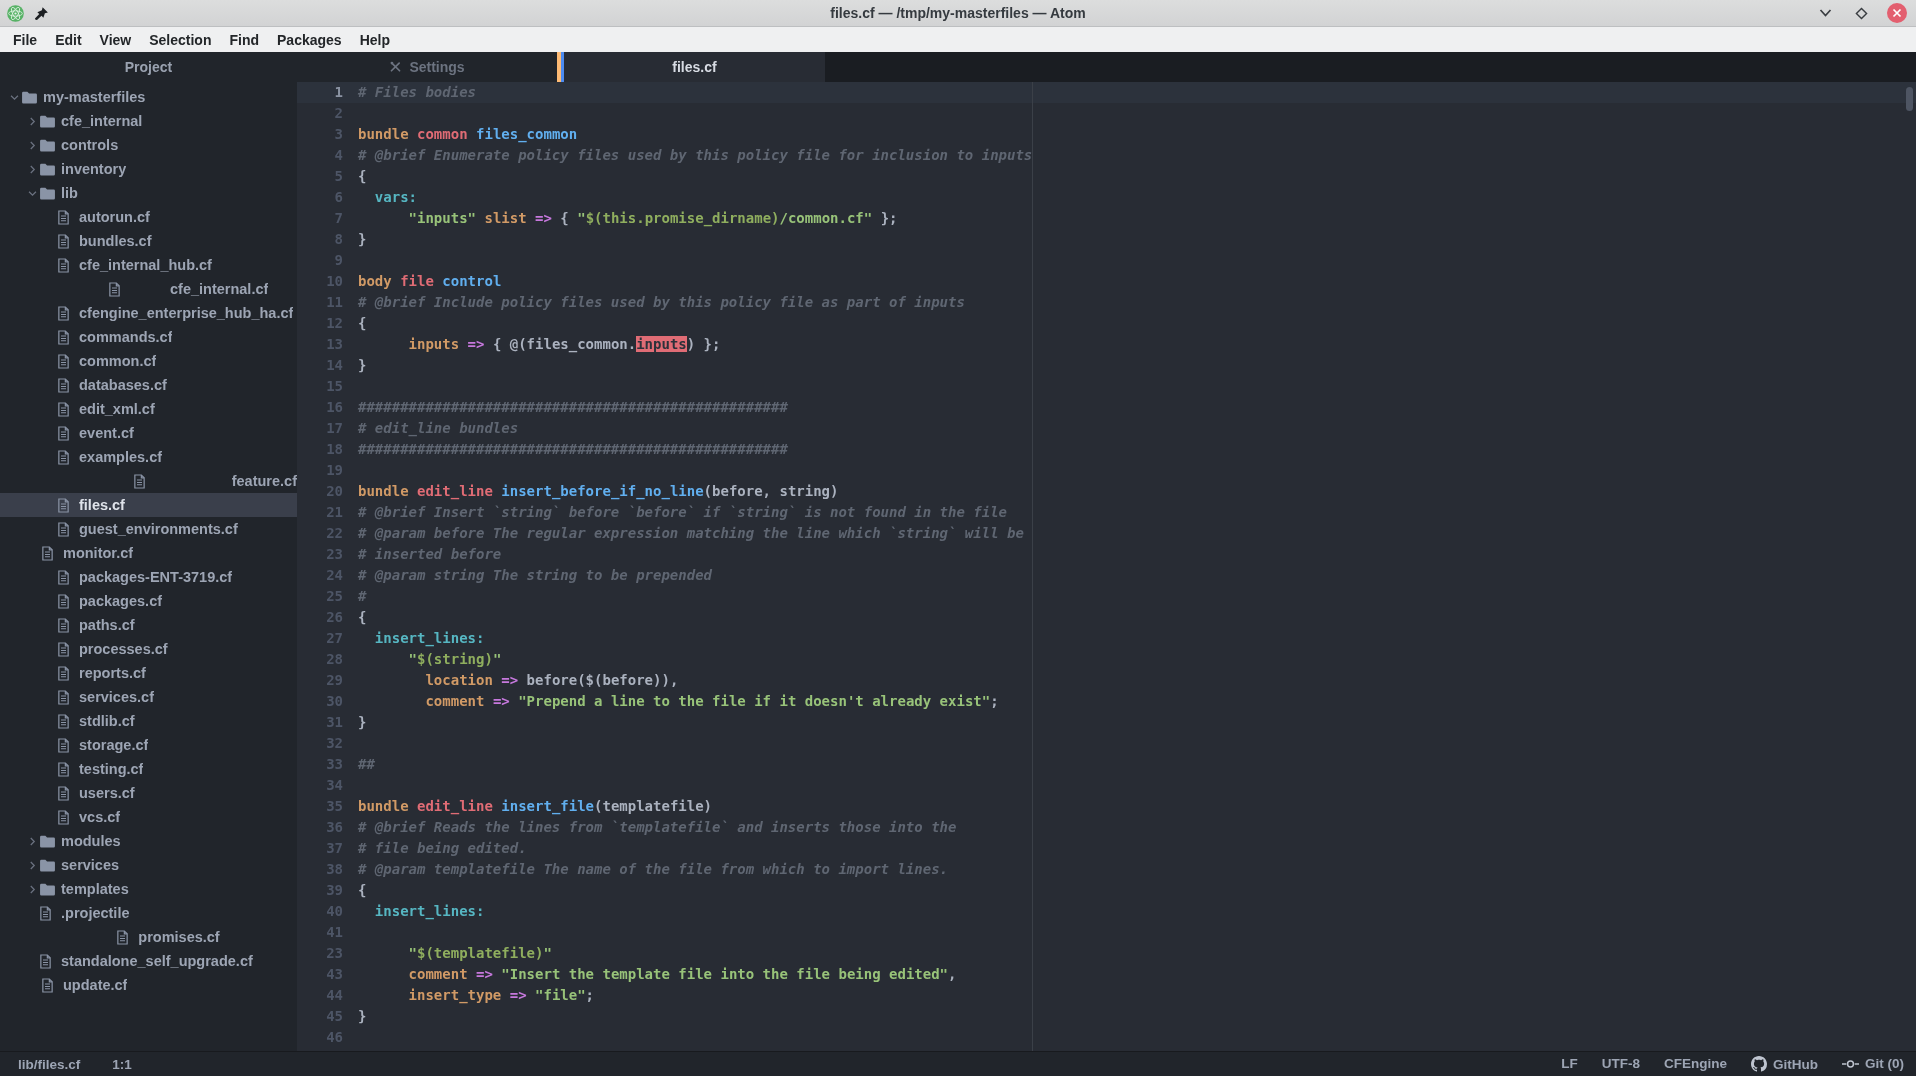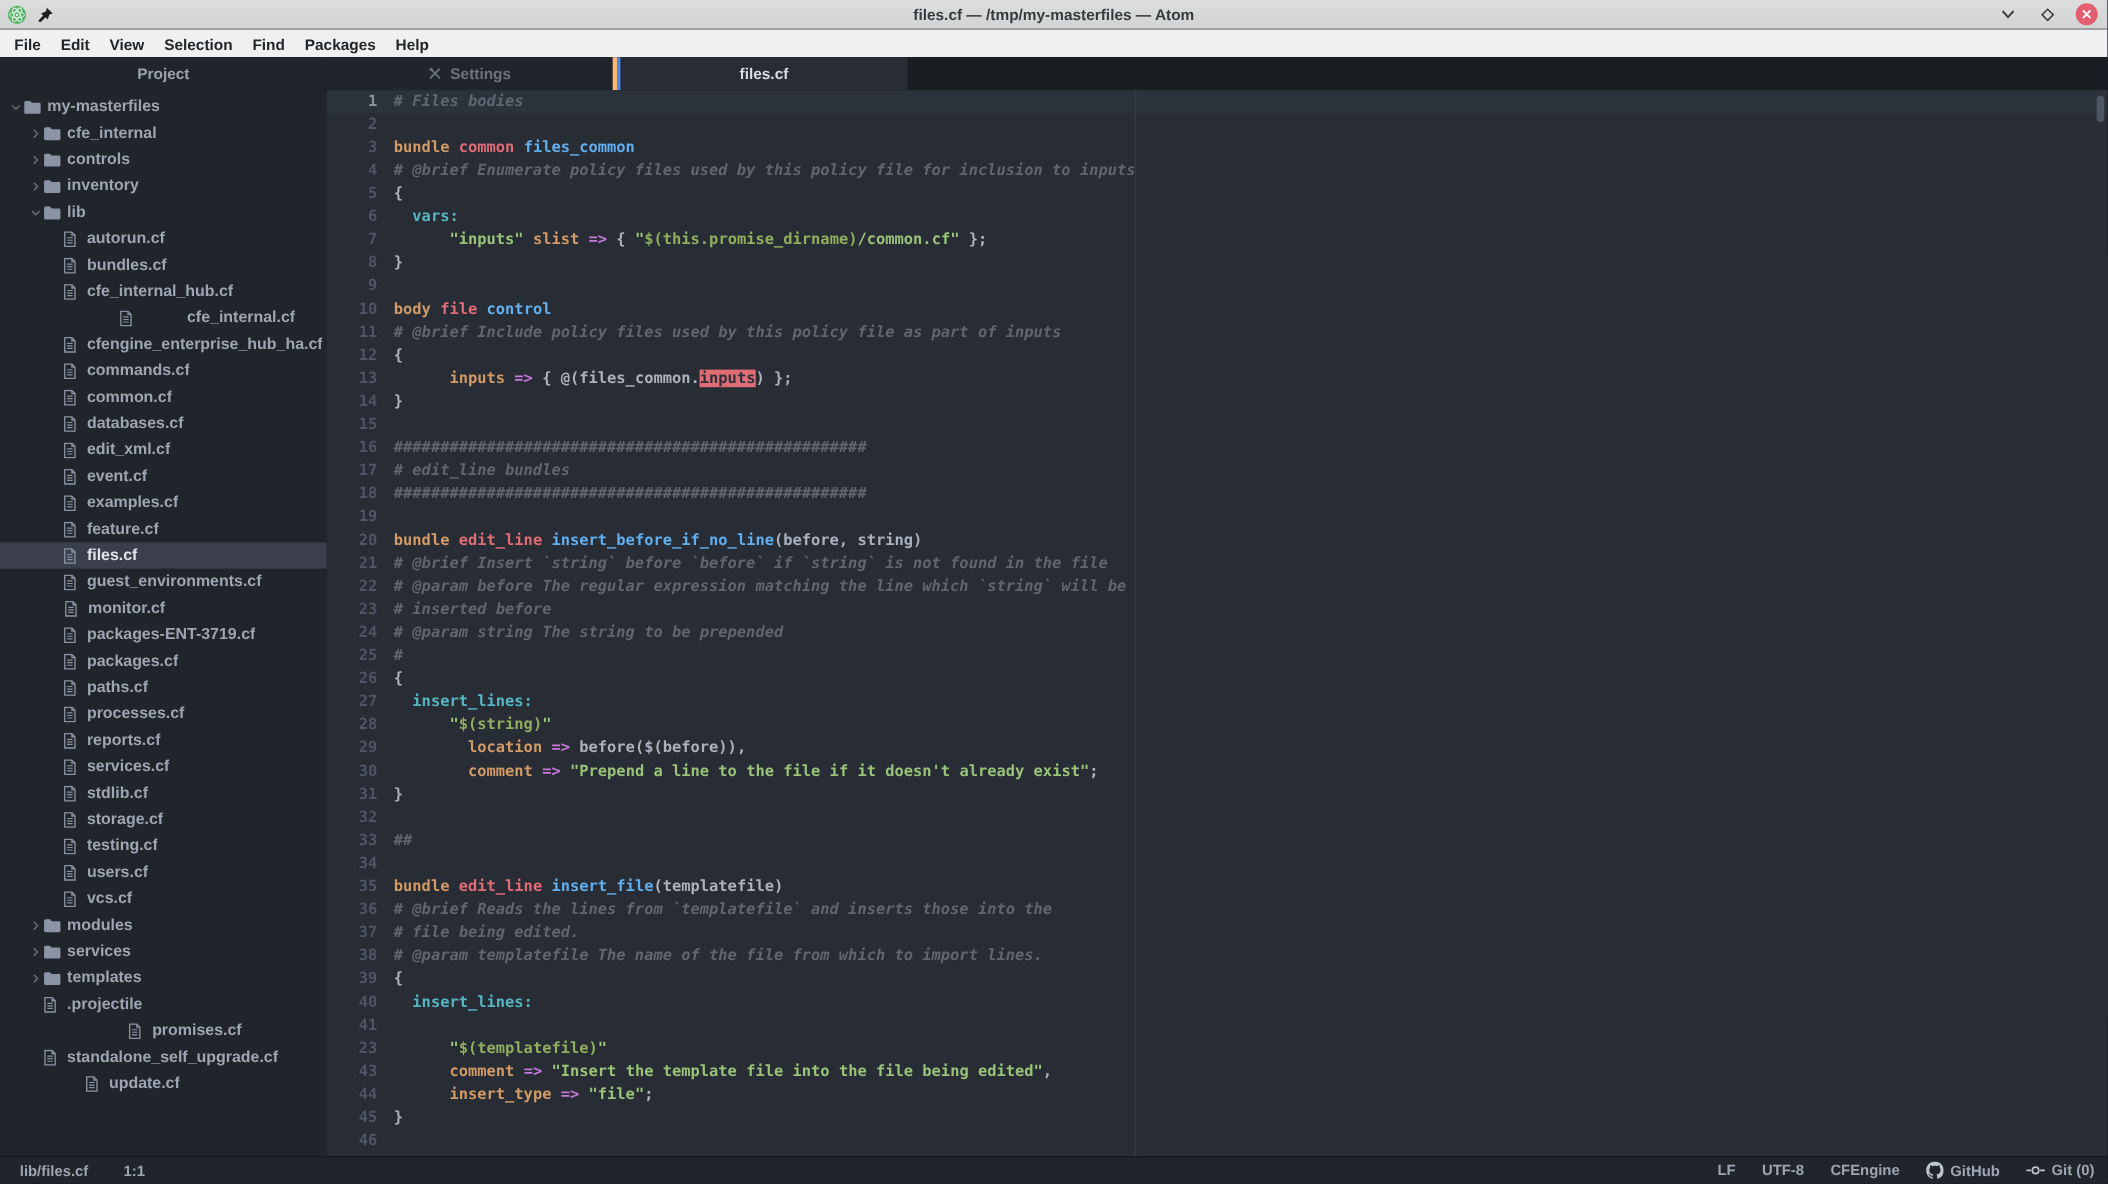--- a/index.html
+++ b/index.html
@@ -322,21 +322,21 @@
           <span class="chev"></span>
           <span class="ticon16">
             <svg width="13" height="15" viewBox="0 0 14 16">
               <path d="M2 1 h7 l3 3 v11 h-10 z" fill="none" stroke="#8a94a6" stroke-width="1.3"></path>
               <path d="M9 1 v3 h3" fill="none" stroke="#8a94a6" stroke-width="1.3"></path>
               <path d="M4.3 6.5 h5.4 M4.3 9 h5.4 M4.3 11.5 h5.4" stroke="#8a94a6" stroke-width="1.1"></path>
             </svg>
           </span>
           <span class="tlabel">examples.cf</span>
         </div>
-        <div class="trow" style="padding-left: 43px;">
+        <div class="trow" style="padding-left: 43px; justify-content: space-between;">
           <span class="chev"></span>
           <span class="ticon16">
             <svg width="13" height="15" viewBox="0 0 14 16">
               <path d="M2 1 h7 l3 3 v11 h-10 z" fill="none" stroke="#8a94a6" stroke-width="1.3"></path>
               <path d="M9 1 v3 h3" fill="none" stroke="#8a94a6" stroke-width="1.3"></path>
               <path d="M4.3 6.5 h5.4 M4.3 9 h5.4 M4.3 11.5 h5.4" stroke="#8a94a6" stroke-width="1.1"></path>
             </svg>
           </span>
           <span class="tlabel">feature.cf</span>
         </div>
@@ -355,21 +355,21 @@
           <span class="chev"></span>
           <span class="ticon16">
             <svg width="13" height="15" viewBox="0 0 14 16">
               <path d="M2 1 h7 l3 3 v11 h-10 z" fill="none" stroke="#8a94a6" stroke-width="1.3"></path>
               <path d="M9 1 v3 h3" fill="none" stroke="#8a94a6" stroke-width="1.3"></path>
               <path d="M4.3 6.5 h5.4 M4.3 9 h5.4 M4.3 11.5 h5.4" stroke="#8a94a6" stroke-width="1.1"></path>
             </svg>
           </span>
           <span class="tlabel">guest_environments.cf</span>
         </div>
-        <div class="trow" style="padding-left: 44px;">
+        <div class="trow" style="padding-left: 27px;">
           <span class="chev"></span>
           <span class="ticon16">
             <svg width="13" height="15" viewBox="0 0 14 16">
               <path d="M2 1 h7 l3 3 v11 h-10 z" fill="none" stroke="#8a94a6" stroke-width="1.3"></path>
               <path d="M9 1 v3 h3" fill="none" stroke="#8a94a6" stroke-width="1.3"></path>
               <path d="M4.3 6.5 h5.4 M4.3 9 h5.4 M4.3 11.5 h5.4" stroke="#8a94a6" stroke-width="1.1"></path>
             </svg>
           </span>
           <span class="tlabel">monitor.cf</span>
         </div>
@@ -559,21 +559,21 @@
           <span class="chev"></span>
           <span class="ticon16">
             <svg width="13" height="15" viewBox="0 0 14 16">
               <path d="M2 1 h7 l3 3 v11 h-10 z" fill="none" stroke="#8a94a6" stroke-width="1.3"></path>
               <path d="M9 1 v3 h3" fill="none" stroke="#8a94a6" stroke-width="1.3"></path>
               <path d="M4.3 6.5 h5.4 M4.3 9 h5.4 M4.3 11.5 h5.4" stroke="#8a94a6" stroke-width="1.1"></path>
             </svg>
           </span>
           <span class="tlabel">standalone_self_upgrade.cf</span>
         </div>
-        <div class="trow" style="padding-left: 27px; margin-left: 36px;">
+        <div class="trow" style="padding-left: 27px;">
           <span class="chev"></span>
           <span class="ticon16">
             <svg width="13" height="15" viewBox="0 0 14 16">
               <path d="M2 1 h7 l3 3 v11 h-10 z" fill="none" stroke="#8a94a6" stroke-width="1.3"></path>
               <path d="M9 1 v3 h3" fill="none" stroke="#8a94a6" stroke-width="1.3"></path>
               <path d="M4.3 6.5 h5.4 M4.3 9 h5.4 M4.3 11.5 h5.4" stroke="#8a94a6" stroke-width="1.1"></path>
             </svg>
           </span>
           <span class="tlabel">update.cf</span>
         </div>

